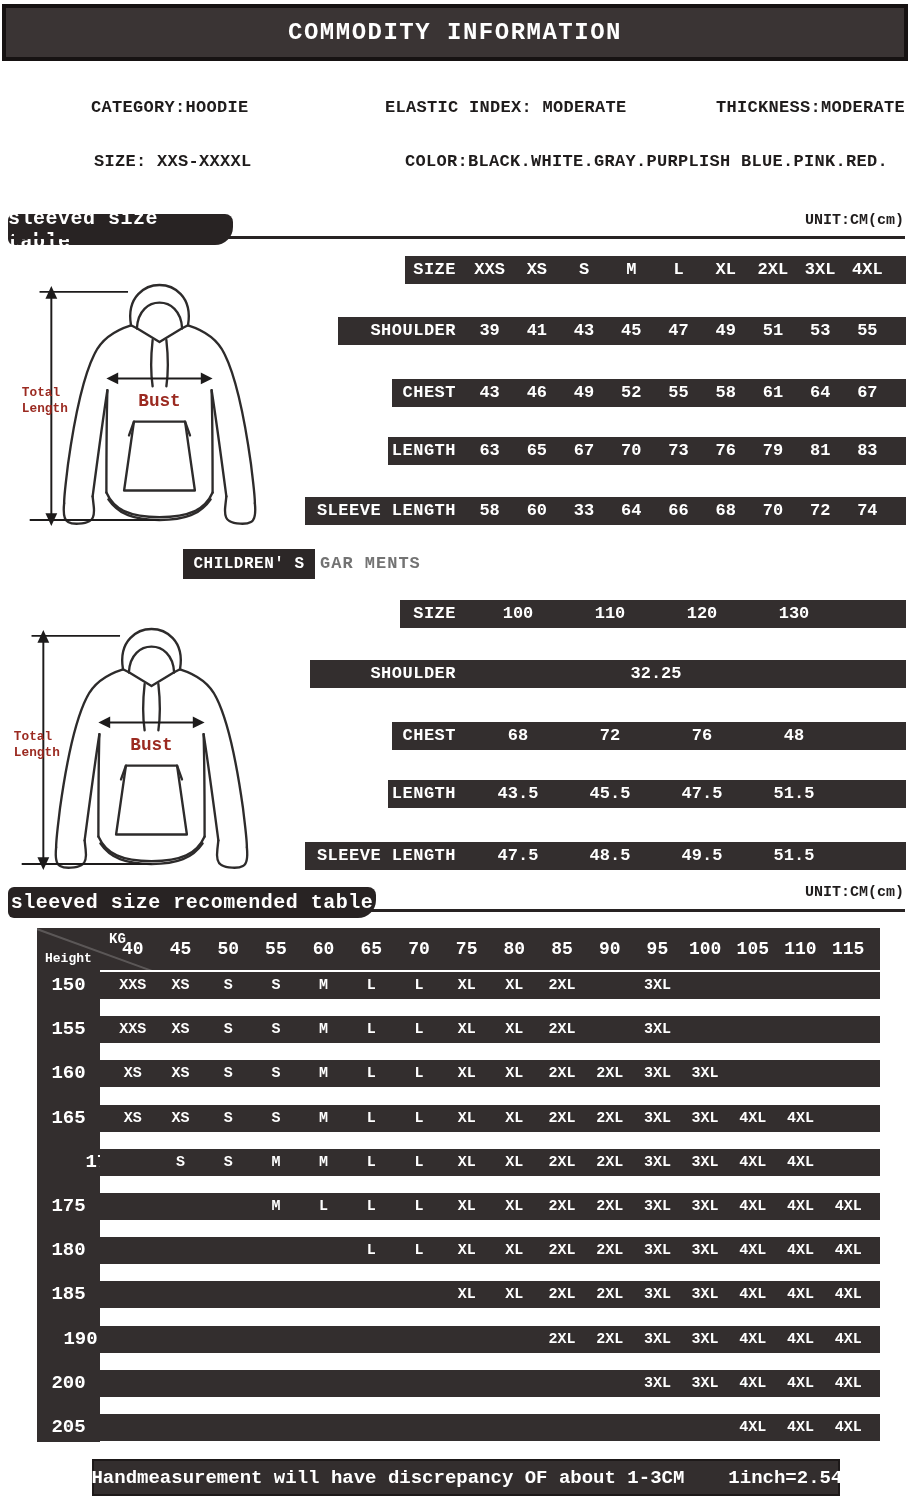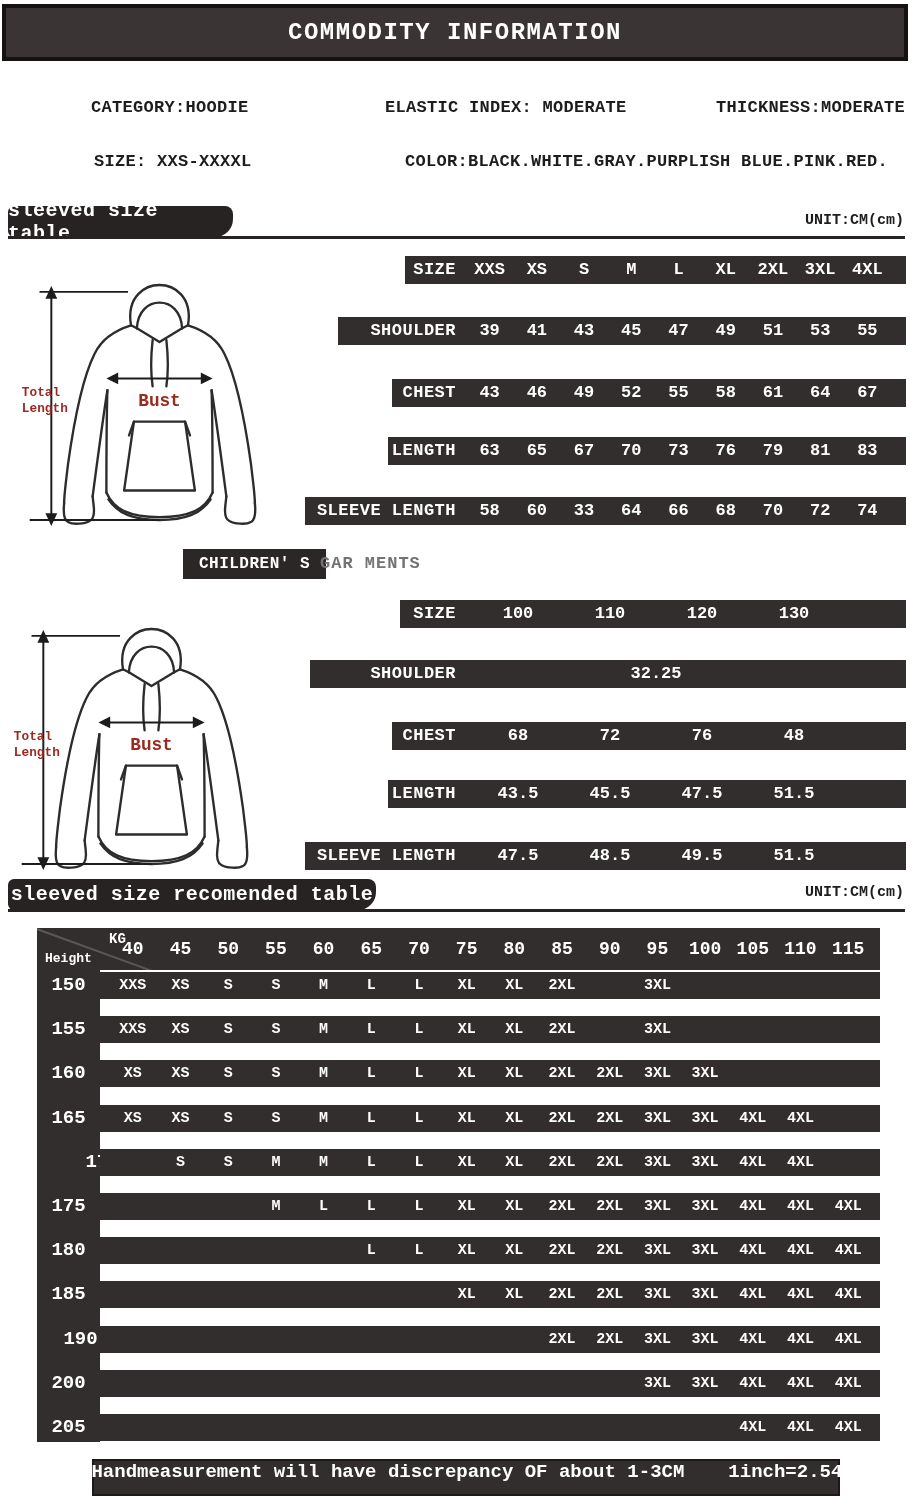--- a/index.html
+++ b/index.html
@@ -9,31 +9,31 @@
 
   .title-bar{position:absolute;left:2px;top:4px;width:906px;height:57px;background:#3a3434;
              border:4px solid #161212;display:flex;align-items:center;justify-content:center;
              color:#fff;font-size:24px;font-weight:bold;letter-spacing:1.5px;}
 
   .info-text{position:absolute;font-size:17px;font-weight:bold;color:#1f1c1c;
              letter-spacing:.3px;white-space:nowrap;}
 
   .section-tab{position:absolute;height:31px;background:#282323;border-radius:6px 8px 18px 6px;
                color:#fff;display:flex;align-items:center;justify-content:center;
-               font-size:20px;font-weight:bold;letter-spacing:.5px;}
+               font-size:20px;font-weight:bold;letter-spacing:.5px;margin-top:8px;}
   .section-line{position:absolute;height:3px;background:#282323;}
   .unit-label{position:absolute;right:10px;font-size:15px;font-weight:bold;color:#1f1c1c;white-space:nowrap;}
 
   .size-bar{position:absolute;right:8px;height:28px;background:#332e2e;}
   .size-bar-label{position:absolute;right:450px;top:0;line-height:28px;color:#fff;
                   font-size:17px;font-weight:bold;white-space:nowrap;letter-spacing:.5px;}
   .size-bar-values{position:absolute;top:0;height:28px;display:flex;}
   .size-val{flex:1;text-align:center;line-height:28px;color:#fff;font-weight:bold;font-size:17px;}
 
-  .children-box{position:absolute;left:183px;top:549px;width:143px;height:30px;background:#2c2727;
+  .children-box{position:absolute;left:183px;top:549px;width:132px;height:30px;background:#2c2727;
                 color:#fff;display:flex;align-items:center;justify-content:center;
                 font-size:16px;font-weight:bold;letter-spacing:.5px;}
   .children-rest{position:absolute;left:320px;top:554px;font-size:17px;font-weight:bold;
                  color:#737373;letter-spacing:1px;}
 
   #rec-table{position:absolute;left:37px;top:928px;width:843px;height:514px;}
   .rec-left-strip{position:absolute;left:0;top:0;width:63px;height:100%;background:#332e2e;}
   .rec-header{position:absolute;left:0;top:0;right:0;height:42px;background:#332e2e;}
   .rec-diagonal{position:absolute;left:0;top:0;width:124px;height:2px;background:rgba(255,255,255,.2);
                 transform-origin:0 0;transform:rotate(20deg);}
@@ -41,21 +41,21 @@
   .rec-height-corner{position:absolute;left:8px;top:23px;color:#fff;font-weight:bold;font-size:13px;}
   .rec-weights{position:absolute;left:72px;right:8px;top:0;height:42px;display:flex;}
   .rec-w{flex:1;text-align:center;line-height:42px;color:#fff;font-weight:bold;font-size:18px;}
   .rec-height-label{position:absolute;left:0;width:63px;height:27px;line-height:27px;text-align:center;
                     color:#fff;font-size:19px;font-weight:bold;}
   .rec-row{position:absolute;left:63px;right:0;height:27px;background:#332e2e;}
   .rec-cells{position:absolute;left:9px;right:8px;top:0;height:27px;display:flex;}
   .rec-c{flex:1;text-align:center;line-height:27px;color:#fff;font-weight:bold;font-size:15px;}
 
   .footer-bar{position:absolute;left:92px;top:1459px;width:748px;height:37px;background:#332e2e;
-              border:2px solid #1d1919;display:flex;align-items:flex-start;justify-content:center;gap:44px;
+              border:2px solid #1d1919;display:flex;align-items:center;justify-content:center;gap:44px;
               color:#fff;font-size:19px;font-weight:bold;white-space:nowrap;padding-left:36px;}
 
   .hoodie-svg{position:absolute;}
   .svg-red-label{font-size:18px;font-weight:bold;fill:#9b2a21;}
   .svg-red-small{font-size:13px;font-weight:bold;fill:#9b2a21;}
 </style>
 </head>
 <body>
 
 <div id="page">

